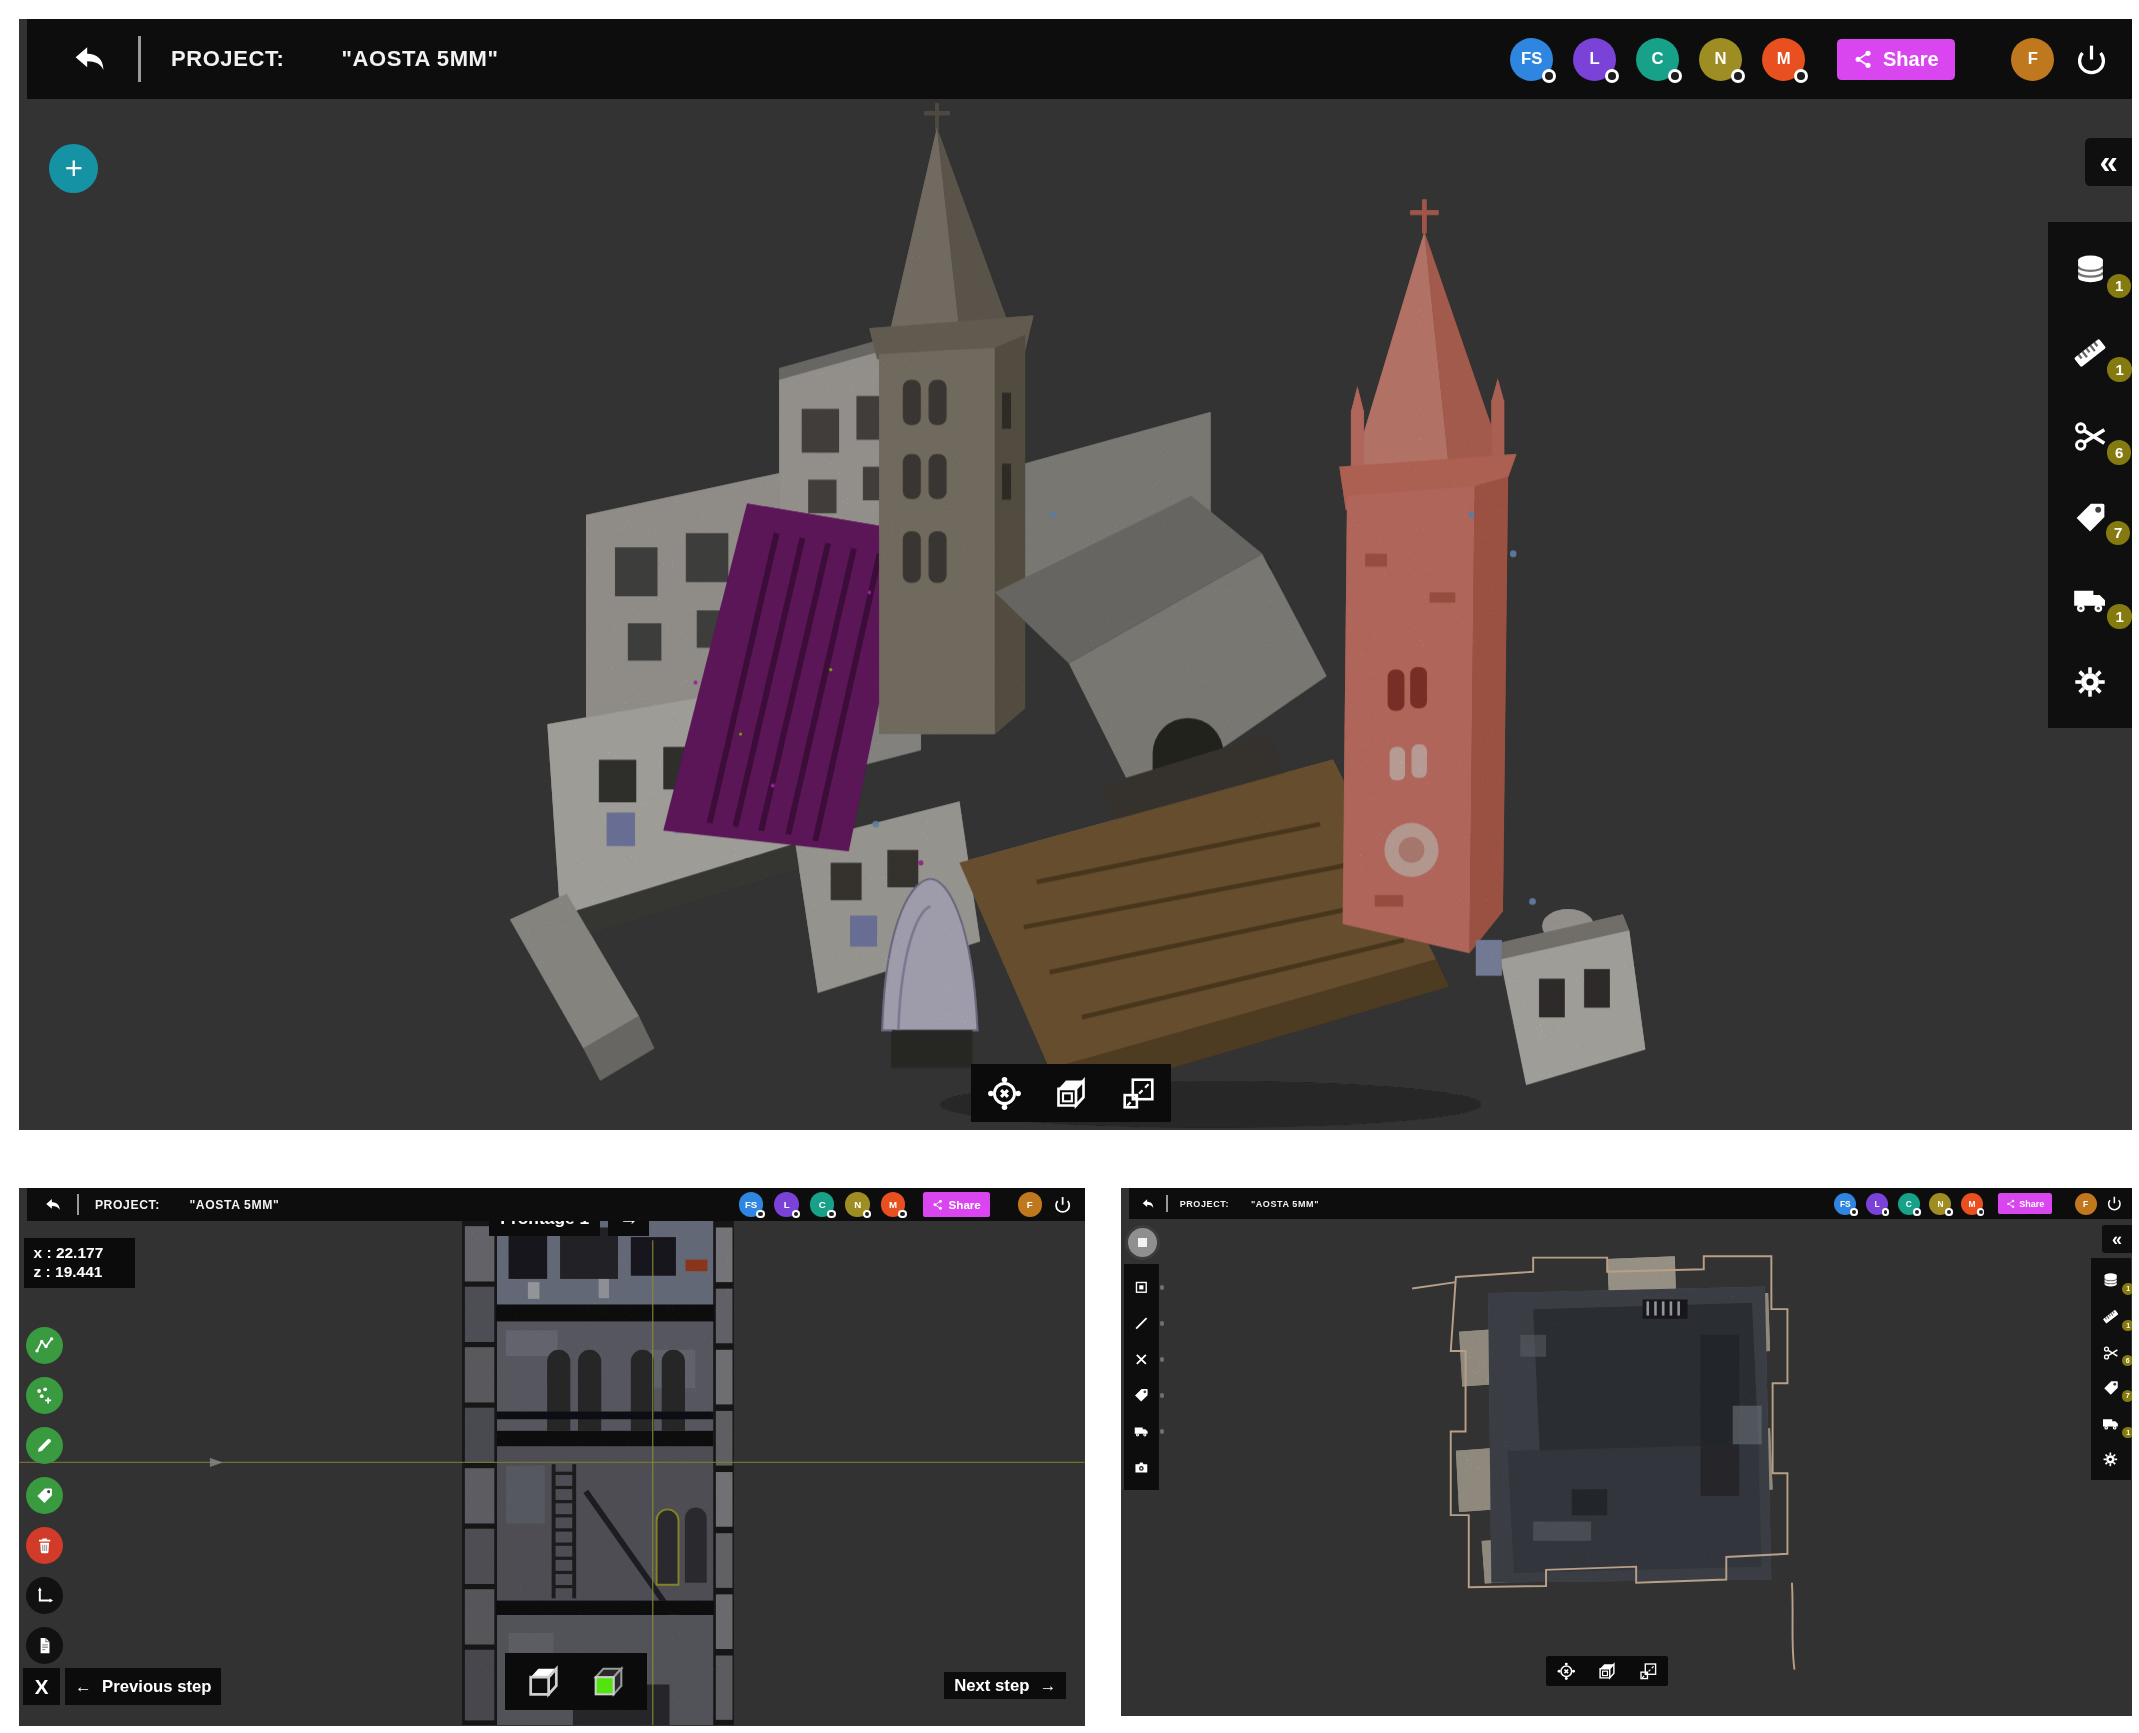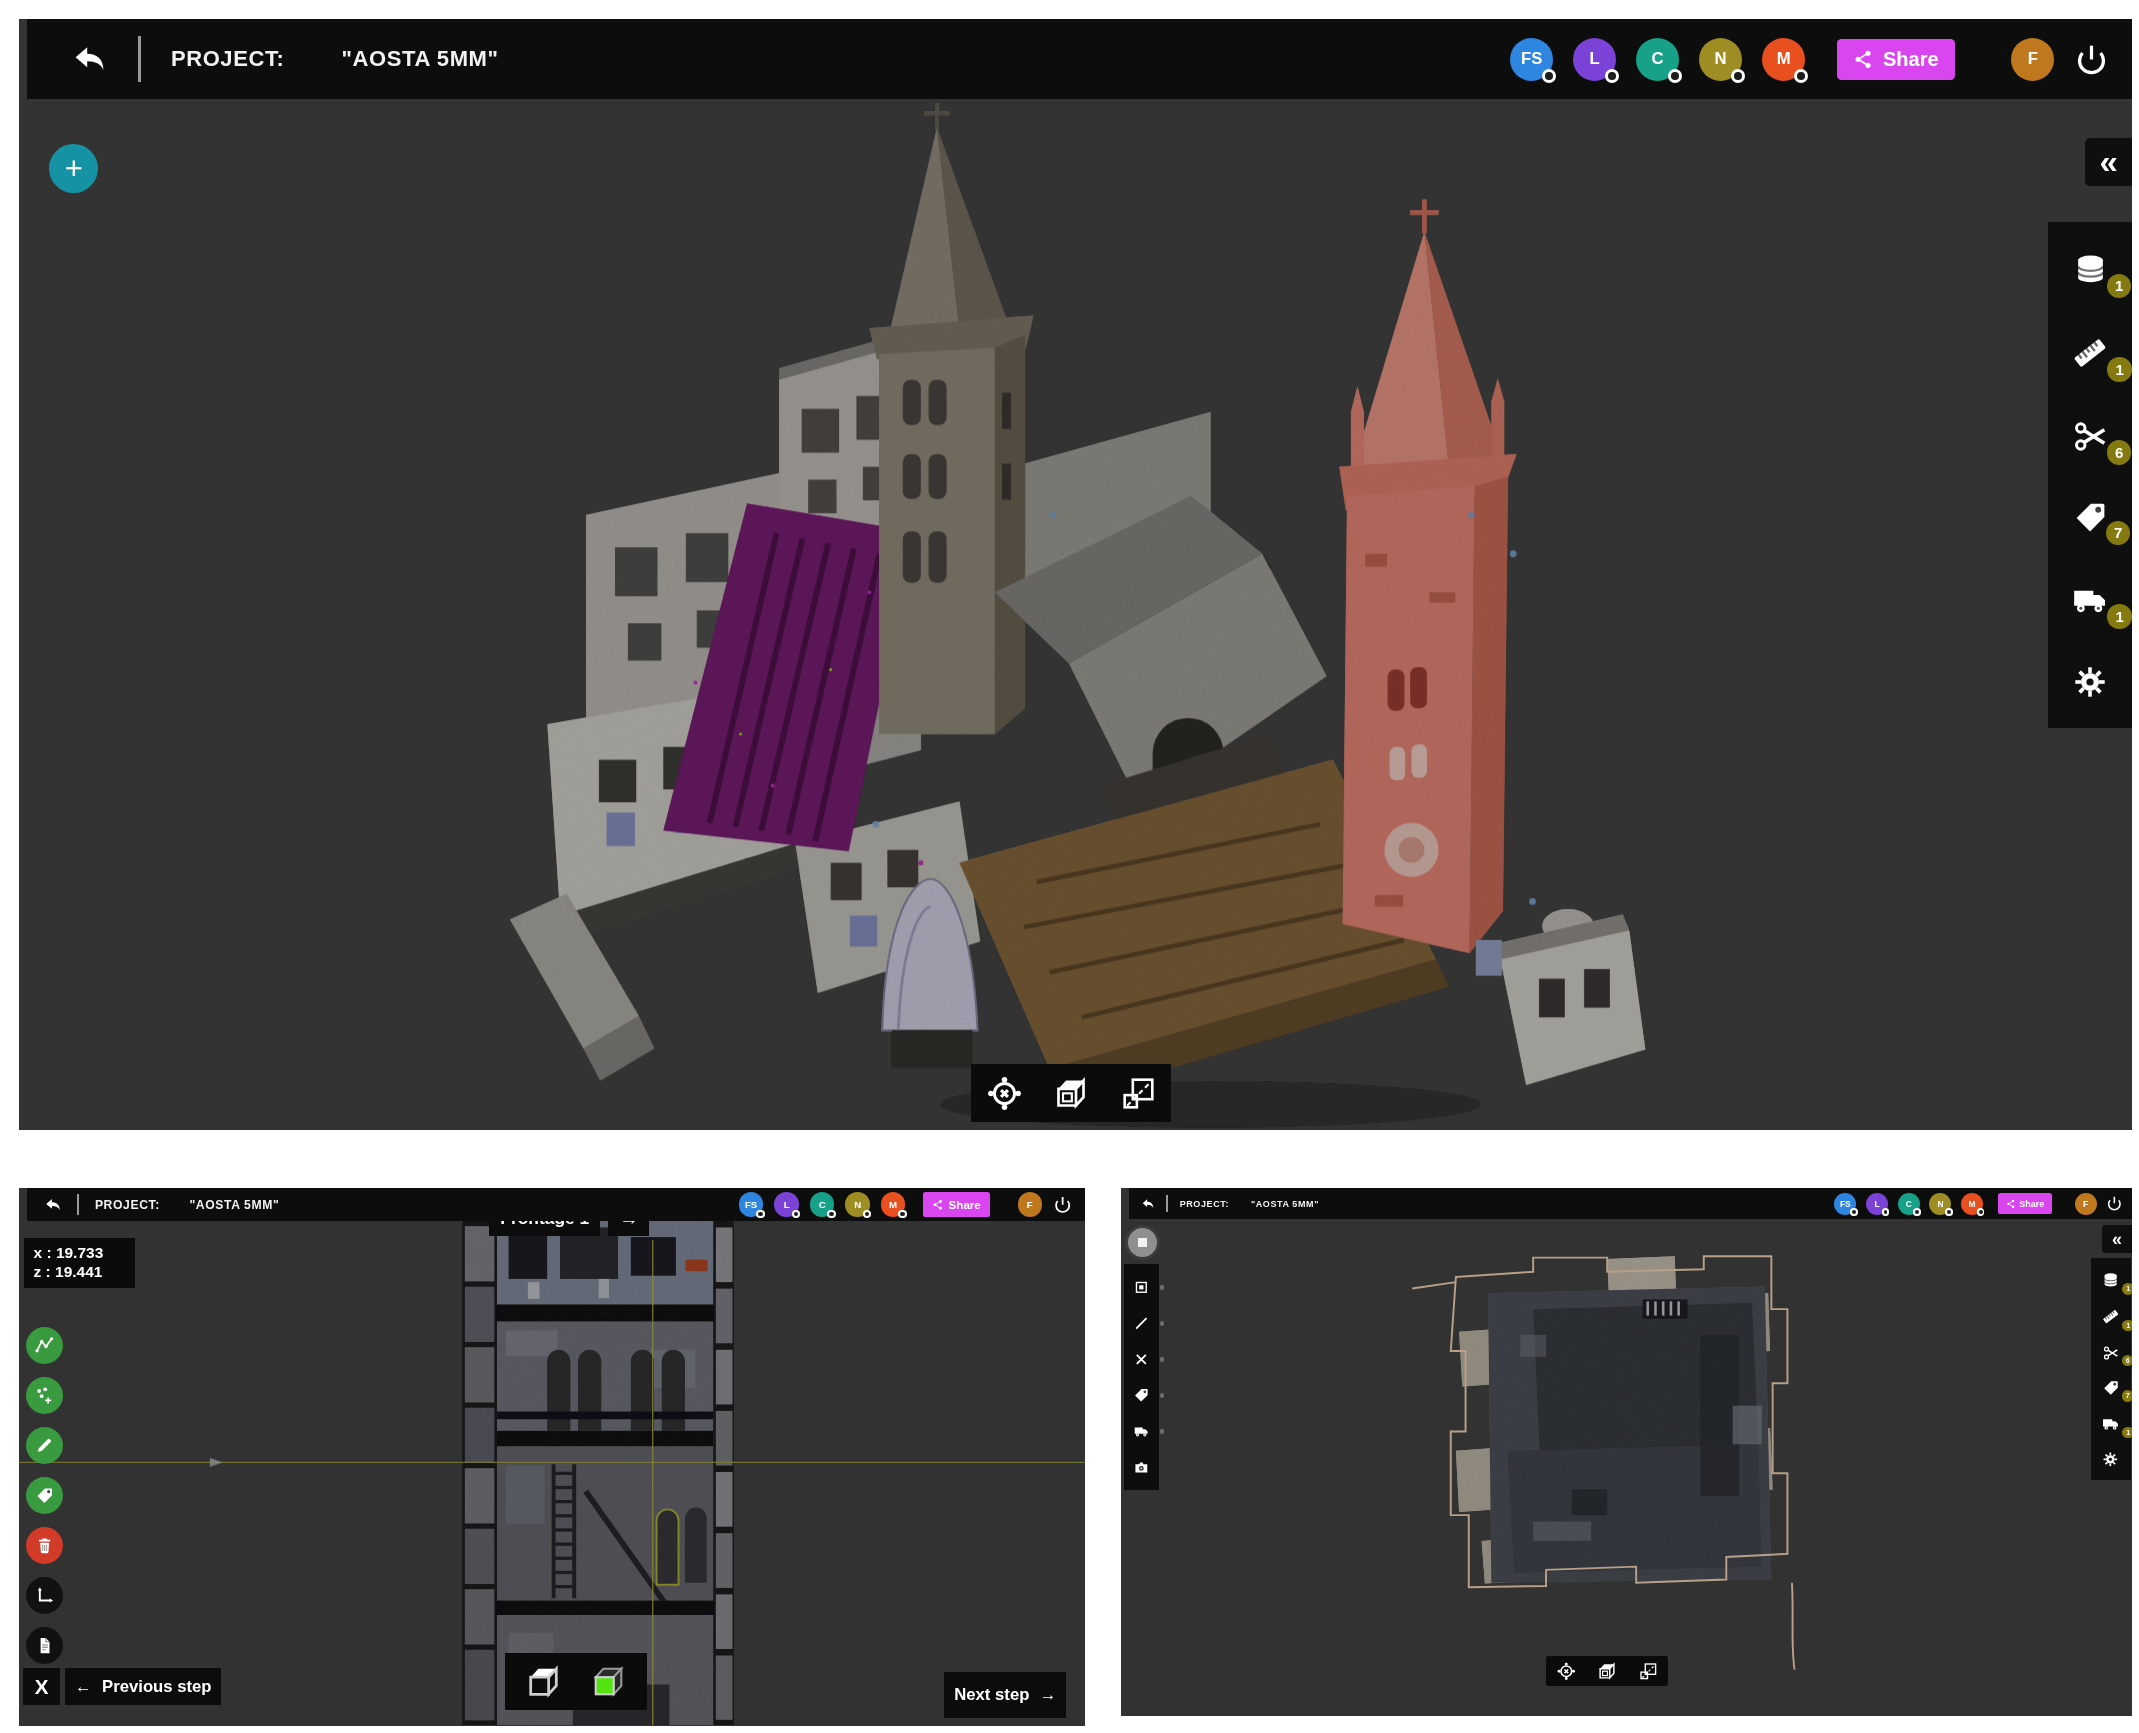--- a/index.html
+++ b/index.html
@@ -97,21 +97,21 @@
   .cbtn{width:37px;height:37px;border-radius:50%;border:none;cursor:pointer;
         display:flex;align-items:center;justify-content:center;}
   .cbtn.green{background:#3a9a3f;} .cbtn.red{background:#d23b2a;} .cbtn.dark{background:#111111;}
   .chip{position:absolute;background:#0c0c0c;color:#fff;display:flex;align-items:center;justify-content:center;
         z-index:20;border:none;cursor:default;}
   .vlabel{left:470px;top:13px;width:111px;height:35px;font-size:17.4px;font-weight:700;}
   .vnext{left:589px;top:13px;width:41px;height:35px;font-size:19.3px;cursor:pointer;}
   .stepbtn{font-size:16.7px;font-weight:700;cursor:pointer;gap:10.3px;}
   .xbtn{left:3.9px;top:480px;width:37px;height:37px;font-size:20.6px;font-weight:700;cursor:pointer;}
   .prevbtn{left:46px;top:480px;width:156px;height:37px;}
-  .nextbtn{left:925px;top:484px;width:122px;height:46px;}
+  .nextbtn{left:925px;top:484px;width:122px;height:27px;}
   .cubetoggle{position:absolute;left:486px;top:465px;width:129px;height:57px;background:#0b0b0b;z-index:20;
         display:flex;align-items:center;justify-content:space-around;padding:0 6.4px;}
   .tgl{background:none;border:none;cursor:pointer;display:flex;}
 
   
   .selbtn{position:absolute;left:3.9px;top:37px;width:35px;height:35px;border-radius:50%;background:#8f8f8f;
         border:3.2px solid #3c3c3c;z-index:21;cursor:pointer;display:flex;align-items:center;justify-content:center;box-sizing:border-box;}
   .selbtn .sq{width:9.7px;height:9.7px;background:#f2f2f2;}
   .pstrip{position:absolute;left:2.6px;top:76px;width:35px;height:216px;background:#0d0d0d;z-index:20;
         display:flex;flex-direction:column;align-items:center;justify-content:space-around;padding:5.2px 0;}
@@ -658,21 +658,21 @@
           <rect x="1082" y="675" width="26" height="100" fill="#84848b"></rect>
       </g>
     </g>
 
     <line x1="0" y1="375" x2="1655" y2="375" stroke="#7d7d30" stroke-width="2" opacity="0.85"></line>
     <line x1="984" y1="30" x2="984" y2="783" stroke="#8b8b33" stroke-width="2" opacity="0.85"></line>
     <polygon points="296,368 316,375 296,382" fill="#8a8a8a" opacity="0.8"></polygon>
   </svg>
 
   <div class="coordbox">
-    <div>x : 19.733</div>
+    <div>x : 22.177</div>
     <div>z : 19.441</div>
   </div>
 
   <div class="chip vlabel">
       <span>Frontage 1</span>
     </div>
   <button class="chip vnext">
       <span>→</span>
     </button>
 

